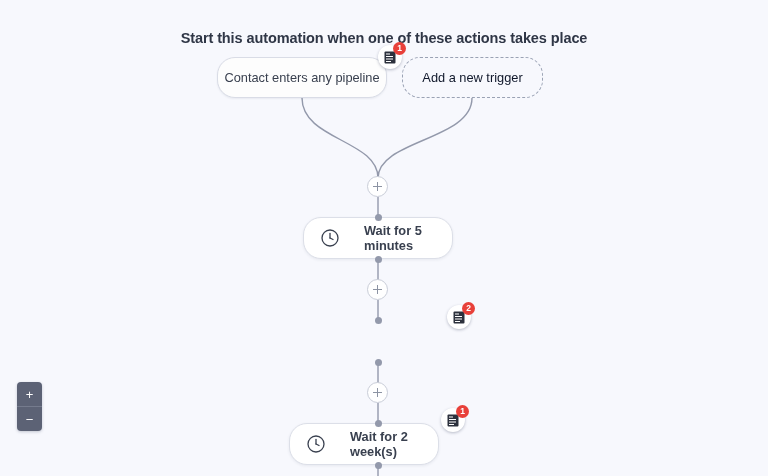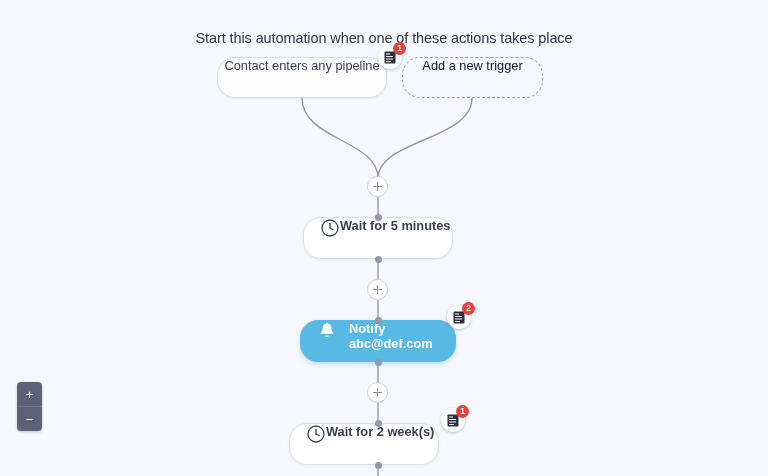--- a/index.html
+++ b/index.html
@@ -34,30 +34,31 @@
   }
 
   
   .flow-title {
     position: absolute;
     left: 0;
     top: 30px;
     width: 768px;
     text-align: center;
     font-size: 14.5px;
-    font-weight: normal;
+    font-weight: bold;
     color: #2f3646;
     letter-spacing: -0.1px;
   }
 
   
   .node {
     position: absolute;
     box-sizing: border-box;
     display: flex;
+    align-items: center;
     border-radius: 18px;
   }
 
   .node-trigger {
     background: #fdfdfd;
     border: 1px solid #d9dce6;
     box-shadow: 0 1px 2px rgba(40,50,80,0.07);
     justify-content: center;
   }
   .node-trigger .node-label {
@@ -75,21 +76,21 @@
     font-size: 12.8px;
     color: #0f172a;
     font-weight: 500;
   }
 
   .node-step {
     background: #ffffff;
     border: 1px solid #dcdfe8;
     box-shadow: 0 1px 3px rgba(40,50,80,0.08);
     padding-left: 16px;
-    gap: 0;
+    gap: 24px;
   }
   .node-step .node-label {
     font-size: 12.8px;
     color: #39404f;
     font-weight: 600;
   }
 
   .node-step-selected {
     background: #58bae4;
     border: 1px solid #58bae4;
@@ -274,28 +275,20 @@
     </svg>
     <span class="node-label">Wait for 5 minutes</span>
   </div>
   <div class="anchor-dot" style="left:374.5px; top:213.5px;"></div>
   <div class="anchor-dot" style="left:374.5px; top:255.5px;"></div>
 
   <div class="plus-node" style="left:367px; top:279px;">
     <span class="plus-glyph"></span>
   </div>
 
-  <div class="node node-step-selected" style="left:300px; top:320px; width:156px; height:42px;">
-    <svg class="step-icon" viewBox="0 0 20 20">
-      <path d="M10 2.4c-2.6 0-4.4 2-4.4 4.5 0 3.3-1.3 4.4-1.9 5.0-0.3 0.3-0.1 0.8 0.35 0.8h11.9c0.45 0 0.65-0.5 0.35-0.8-0.6-0.6-1.9-1.7-1.9-5.0 0-2.5-1.8-4.5-4.4-4.5z" fill="#ffffff"></path>
-      <path d="M8.3 14.4c0.2 1.0 0.9 1.7 1.7 1.7s1.5-0.7 1.7-1.7z" fill="#ffffff"></path>
-      <rect x="9.4" y="1.2" width="1.2" height="1.8" rx="0.6" fill="#ffffff"></rect>
-    </svg>
-    <span class="node-label">Notify abc@def.com</span>
-  </div>
   <div class="anchor-dot" style="left:374.5px; top:316.5px;"></div>
   <div class="anchor-dot" style="left:374.5px; top:358.5px;"></div>
 
   <div class="note-badge" style="left:447px; top:305px;">
     <svg class="note-icon" viewBox="0 0 12 13">
       <rect x="0.5" y="0.5" width="11" height="12" rx="1" fill="#2c313d"></rect>
       <rect x="2" y="2.5" width="4" height="1" fill="#ffffff"></rect>
       <rect x="2" y="5" width="7" height="1" fill="#ffffff"></rect>
       <rect x="2" y="7.5" width="7" height="1" fill="#ffffff"></rect>
       <rect x="2" y="10" width="5" height="1" fill="#ffffff"></rect>

